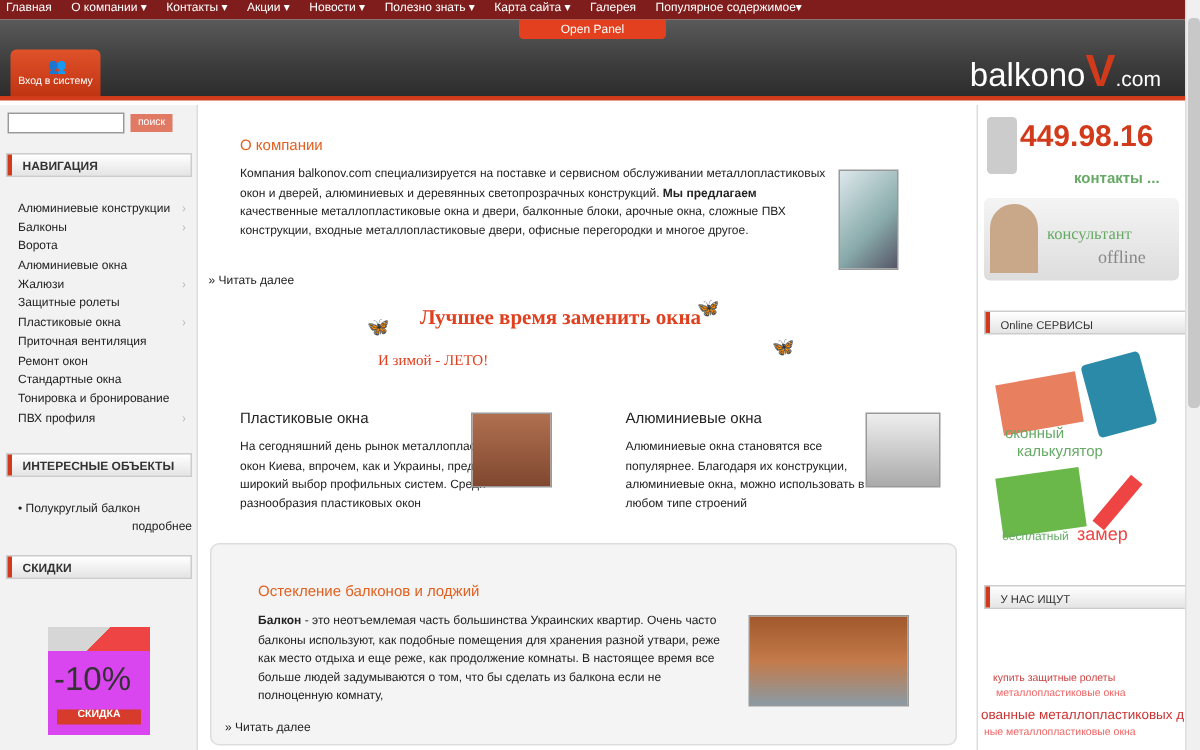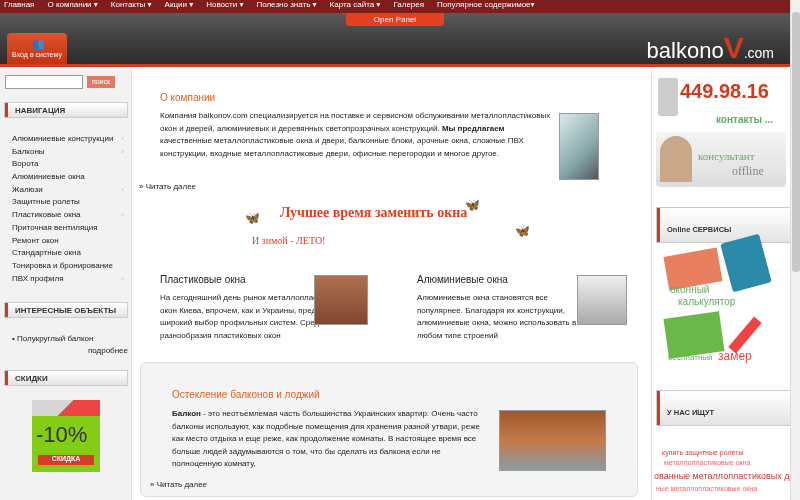--- a/index.html
+++ b/index.html
@@ -18,37 +18,37 @@
 .left{position:absolute;left:0;top:70px;width:132px;height:430px;background:#f2f2f2;border-right:1px solid #ddd}
 .search{position:absolute;left:5px;top:5px;width:78px;height:14px;border:1px solid #999;background:#fff}
 .search-btn{position:absolute;left:87px;top:6px;width:28px;height:12px;background:#e07a64;color:#fff;font-size:7px;text-align:center;line-height:12px}
 .sect-head{position:absolute;left:4px;width:124px;height:16px;background:linear-gradient(#fff,#e4e4e4);border:1px solid #ccc;font-size:8px;font-weight:bold;color:#333;padding:3px 10px}
 .sect-head::before{content:"";position:absolute;left:0;top:0;width:3px;height:100%;background:#d23a1c}
 .nav-list{position:absolute;left:12px;top:63px;width:112px}
 .nav-list div{height:12.7px;line-height:12.7px;font-size:8px;color:#222;position:relative}
 .nav-list div .arr{position:absolute;right:0;color:#bbb}
 .int-item{position:absolute;left:12px;top:264px;font-size:8px;width:116px}
 .int-item .more{display:block;text-align:right;margin-top:3px}
-.promo{position:absolute;left:32px;top:330px;width:68px;height:72px;background:#84cc16}
+.promo{position:absolute;left:32px;top:348px;width:68px;height:72px;background:#d946ef}
 .promo .pct{position:absolute;left:4px;top:22px;font-size:22px;color:#333}
 .promo .lbl{position:absolute;left:6px;top:55px;width:56px;height:10px;background:#d63b2b;color:#fff;font-size:7px;font-weight:bold;text-align:center}
 .promo .ribbon{position:absolute;left:0;top:0;width:68px;height:16px;background:linear-gradient(135deg,#d6d6d6 50%,#e44 50%)}
 .center{position:absolute;left:133px;top:70px;width:517px;height:430px}
 .h-orange{color:#e06020;font-size:10px}
 .txt{font-size:8px;line-height:12.5px;color:#222}
 .more-link{font-size:8px}
 .more-link::before{content:"» ";}
 .img-box{position:absolute;border:1px solid #999;background:linear-gradient(135deg,#dde8ec,#8aa 60%,#556)}
 .banner{position:absolute;left:250px;top:203px;width:230px;height:45px}
 .banner .l1{position:absolute;left:30px;top:2px;font-family:"Liberation Serif",serif;font-size:14px;font-weight:bold;color:#e04020}
 .banner .l2{position:absolute;left:2px;top:32px;font-family:"Liberation Serif",serif;font-size:10px;color:#e04020}
 .butterfly{position:absolute;font-size:12px}
 .gray-box{position:absolute;left:140px;top:362px;width:498px;height:135px;background:#f4f4f4;border:1px solid #ddd;border-radius:6px}
 .right{position:absolute;left:651px;top:70px;width:139px;height:430px;background:#fff;border-left:1px solid #ddd}
-.rhead{position:absolute;left:4px;width:142px;height:16px;background:linear-gradient(#fff,#e4e4e4);border:1px solid #ccc;font-size:7.5px;font-weight:bold;color:#333;padding:17px 10px}
+.rhead{position:absolute;left:4px;width:142px;height:16px;background:linear-gradient(#fff,#e4e4e4);border:1px solid #ccc;font-size:7.5px;font-weight:normal;color:#333;padding:4px 10px}
 .rhead::before{content:"";position:absolute;left:0;top:0;width:3px;height:100%;background:#d23a1c}
 </style>
 </head>
 <body>
 
 <div class="topnav">
   <span>Главная</span>
   <span>О компании ▾</span>
   <span>Контакты ▾</span>
   <span>Акции ▾</span>

